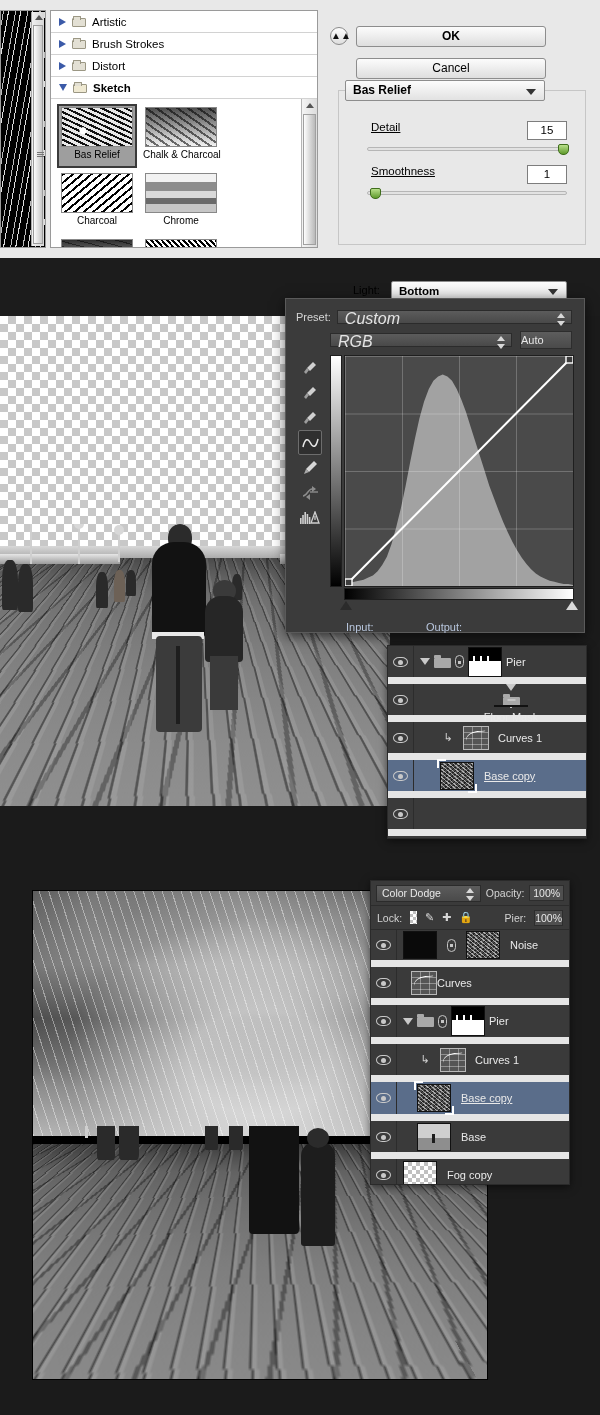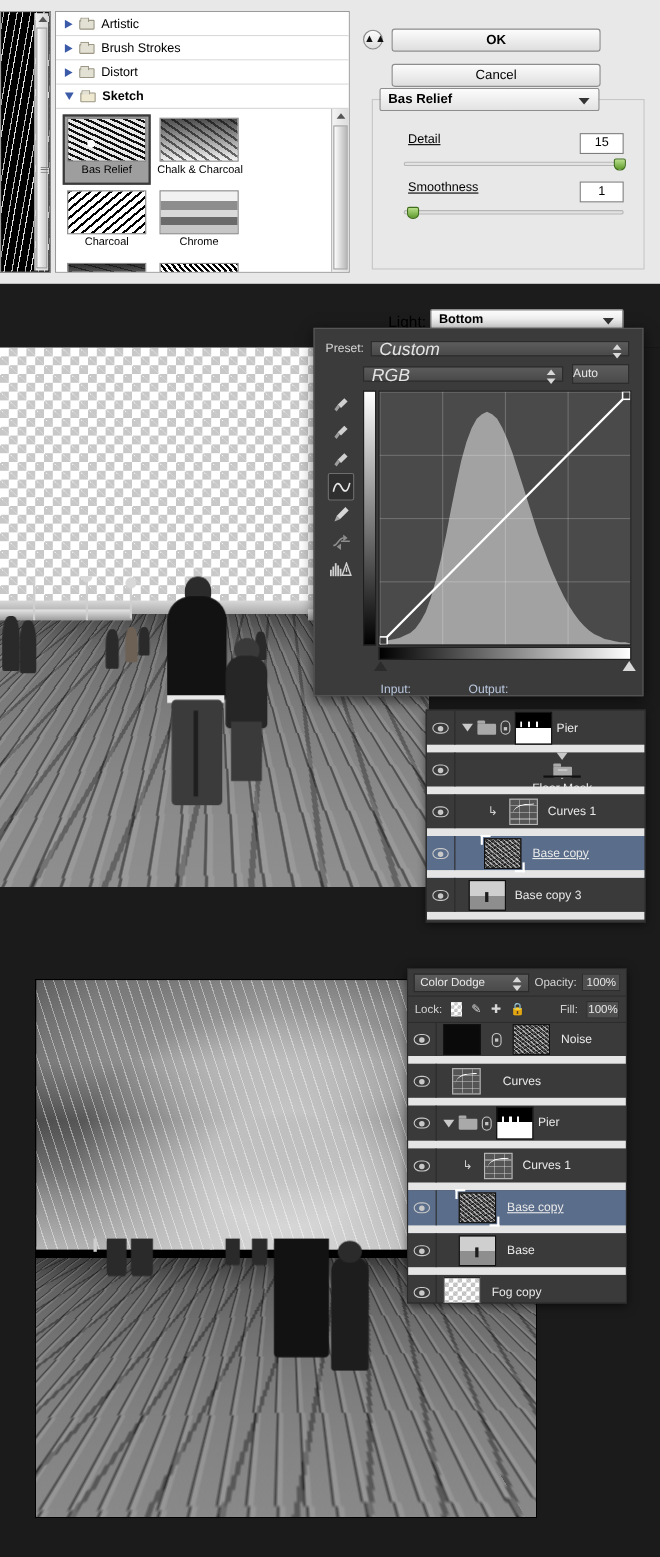--- a/index.html
+++ b/index.html
@@ -142,21 +142,21 @@
   .fg-lbl{ position:absolute; left:32px; color:#000; font-size:11.5px; }
   .fg-lbl u{ text-decoration:underline; }
   .fg-val{
     position:absolute; right:18px; width:40px; height:19px;
     background:#fff; border:1px solid #7d7d7d;
     color:#000; font-size:11.5px; text-align:center; line-height:17px;
   }
   .fg-slider{ position:absolute; left:28px; right:18px; height:4px; background:#e2e2e2; border:1px solid #b6b6b6; border-radius:2px;}
   .fg-knob{ position:absolute; width:11px; height:11px; top:-4px;
     background:linear-gradient(#b9e08a,#5f9a2c); border:1px solid #3f6d1c; border-radius:2px 2px 5px 5px;}
-  #fg-light-label{ position:absolute; left:14px; top:193px; color:#000; font-size:14px;}
+  #fg-light-label{ position:absolute; left:14px; top:193px; color:#000; font-size:11px;}
   #fg-light-select{
     position:absolute; left:52px; top:190px; right:18px; height:20px;
     background:linear-gradient(#fcfcfc,#e2e2e2); border:1px solid #8d8d8d; border-radius:2px;
     color:#000; font-size:11.5px; font-weight:bold; line-height:18px; padding-left:7px;}
   #fg-light-select .cv{position:absolute;right:8px;top:7px;width:0;height:0;
     border-left:5px solid transparent;border-right:5px solid transparent;border-top:6px solid #333;}
 
   
   #desk-top{ left:0; top:258px; width:600px; height:58px; background:#1c1c1c; }
   #desk-mid{ left:0; top:316px; width:600px; height:1099px; background:#1b1b1b; }
@@ -602,24 +602,20 @@
       </div>
     <div class="lcont" style="padding-left:26px;gap:10px;">
       <span class="thumb-img noise-t sel-frame"></span>
       <span class="lname edit">Base copy</span>
     </div>
   </div>
   <div class="lrow">
     <div class="leye">
         <span class="eye"></span>
       </div>
-    <div class="lcont" style="padding-left:12px;gap:8px;">
-      <span class="thumb-img photo-t"></span>
-      <span class="lname">Base copy 3</span>
-    </div>
   </div>
 </div>
 
 <div class="abs" id="doc2">
   <div class="sky">
     <div class="rain"></div>
   </div>
   <div class="deckwrap">
     <div class="deck2"></div>
     <div class="lamp" style="left:52px;top:-118px;height:130px;width:3px;"></div>
@@ -649,40 +645,40 @@
     </span>
     <span class="op-label">Opacity:</span>
     <span class="op-val">100%</span>
   </div>
   <div id="lb-lock">
     <span class="op-label">Lock:</span>
     <span class="lock-ic checker-sm" style="background-size:6px 6px;background-position:0 0,3px 3px;"></span>
     <span class="lock-ic">✎</span>
     <span class="lock-ic">✚</span>
     <span class="lock-ic">🔒</span>
-    <span class="op-label" style="margin-left:24px;">Fill:</span>
+    <span class="op-label" style="margin-left:24px;">Pier:</span>
     <span class="op-val">100%</span>
   </div>
 
   <div class="lrow" style="height:37px;">
     <div class="leye">
         <span class="eye"></span>
       </div>
     <div class="lcont" style="gap:10px;">
       <span class="thumb-img black-t"></span>
       <span class="chain"></span>
       <span class="thumb-img noise-t"></span>
       <span class="lname">Noise</span>
     </div>
   </div>
   <div class="lrow" style="height:38px;">
     <div class="leye">
         <span class="eye"></span>
       </div>
-    <div class="lcont" style="padding-left:14px;gap:20px;">
+    <div class="lcont" style="padding-left:14px;gap:0;">
       <span class="adj-ic"></span>
       <span class="lname">Curves</span>
     </div>
   </div>
   <div class="lrow" style="height:39px;">
     <div class="leye">
         <span class="eye"></span>
       </div>
     <div class="lcont">
       <span class="gtri"></span>

